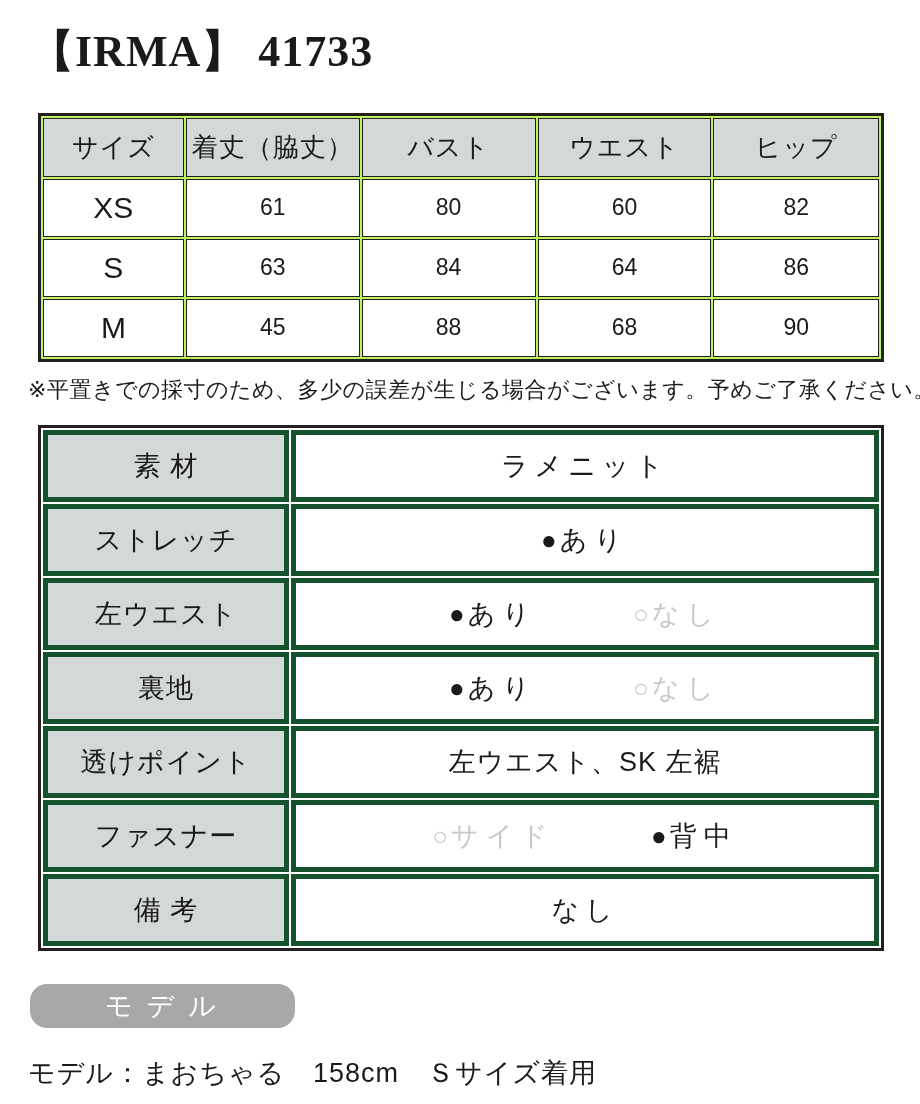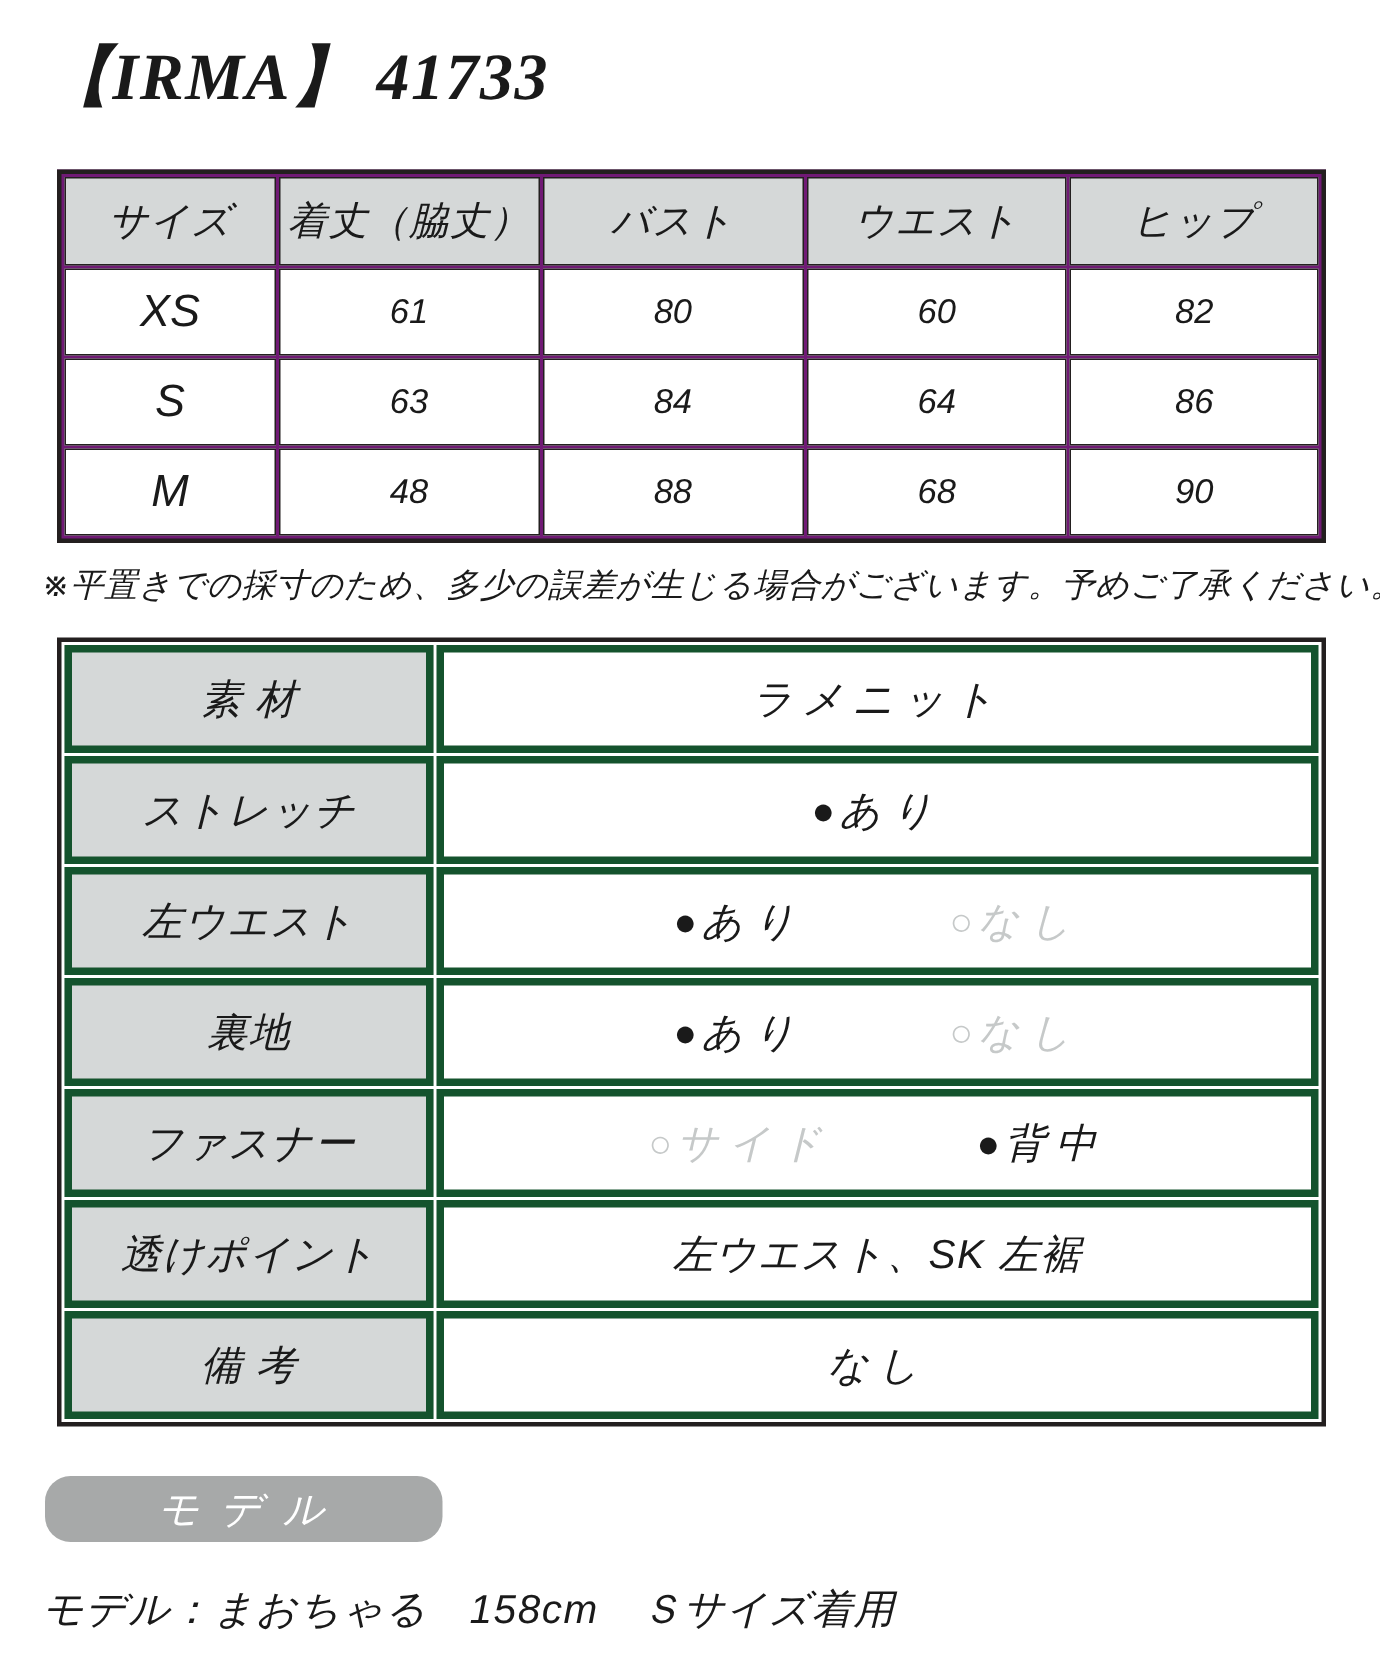--- a/index.html
+++ b/index.html
@@ -7,40 +7,39 @@
     width: 920px; height: 1104px;
     background: #ffffff;
     font-family: "Liberation Sans", "DejaVu Sans", sans-serif;
     color: #1a1a1a;
     overflow: hidden;
   }
   .page {
     box-sizing: border-box;
     width: 920px; height: 1100px;
     padding: 26px 36px 0 38px;
-    font-style: italic;
   }
   .title {
     margin: 0 0 0 -8px;
     font-family: "Liberation Serif", "DejaVu Serif", serif;
     font-size: 44px;
     font-weight: 600;
     letter-spacing: 1px;
     line-height: 1.2;
     white-space: nowrap;
   }
   
   table.size-table {
     width: 846px;
     margin-top: 34px;
     border: 3px solid #231f1f;
     border-collapse: separate;
     border-spacing: 2px;
     table-layout: fixed;
-    background: #701a75;
+    background: #bef264;
   }
   .size-table th {
     background: #d5d8d8;
     border: 1px solid #231f1f;
     height: 55px;
     font-size: 26px;
     font-weight: 400;
     text-align: center;
     vertical-align: middle;
     letter-spacing: 1px;
@@ -154,21 +153,21 @@
       </tr>
       <tr>
         <td class="size-name">S</td>
         <td>63</td>
         <td>84</td>
         <td>64</td>
         <td>86</td>
       </tr>
       <tr>
         <td class="size-name">M</td>
-        <td>48</td>
+        <td>45</td>
         <td>88</td>
         <td>68</td>
         <td>90</td>
       </tr>
     </tbody>
   </table>
 
   <div class="note">※平置きでの採寸のため、多少の誤差が生じる場合がございます。予めご了承ください。</div>
 
 
@@ -219,41 +218,41 @@
               <span class="opt-text">あり</span>
             </span>
             <span class="opt inactive">
               <span class="marker">○</span>
               <span class="opt-text">なし</span>
             </span>
           </span>
         </td>
       </tr>
       <tr>
+        <td class="label">透けポイント</td>
+        <td class="val">
+          <span class="val-text tight">左ウエスト、SK 左裾</span>
+        </td>
+      </tr>
+      <tr>
         <td class="label">ファスナー</td>
         <td class="val">
           <span class="opts">
             <span class="opt inactive">
               <span class="marker">○</span>
               <span class="opt-text">サイド</span>
             </span>
             <span class="opt active">
               <span class="marker">●</span>
               <span class="opt-text">背中</span>
             </span>
           </span>
         </td>
       </tr>
       <tr>
-        <td class="label">透けポイント</td>
-        <td class="val">
-          <span class="val-text tight">左ウエスト、SK 左裾</span>
-        </td>
-      </tr>
-      <tr>
         <td class="label">備 考</td>
         <td class="val">
           <span class="val-text">なし</span>
         </td>
       </tr>
     </tbody>
   </table>
 
   <div class="badge model">
     <span>モデル</span>

